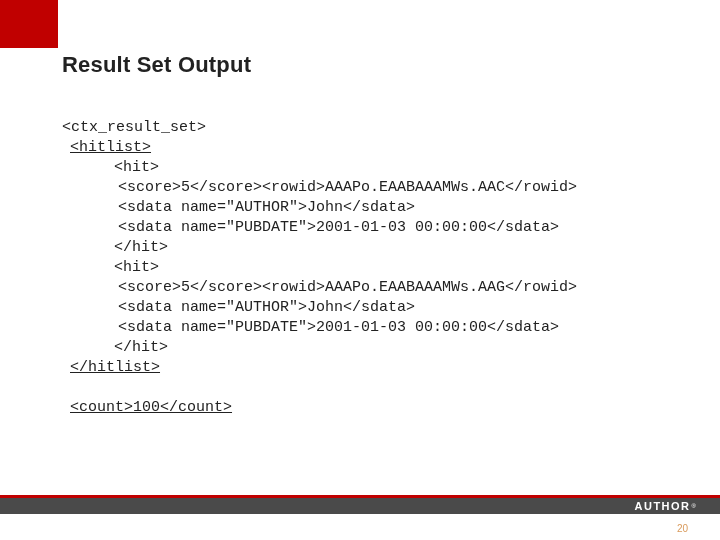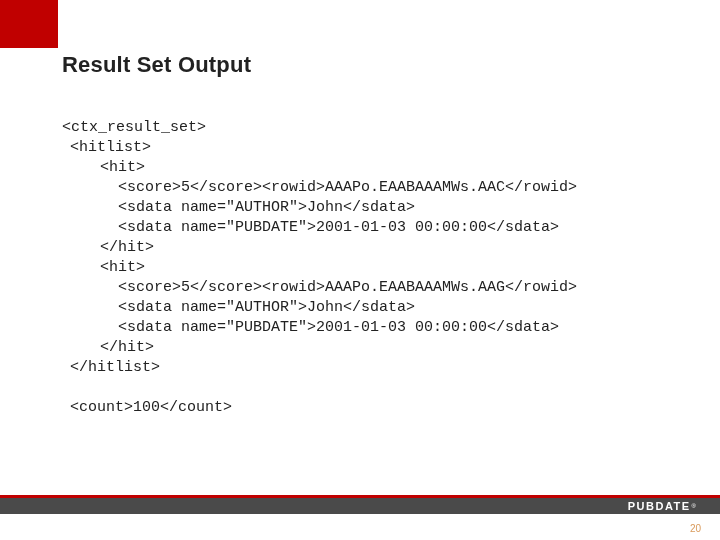--- a/index.html
+++ b/index.html
@@ -6,24 +6,24 @@
   html, body { width: 720px; height: 540px; background: #fff; font-family: Arial, Helvetica, sans-serif; overflow: hidden; }
   .slide { position: relative; width: 720px; height: 540px; }
   .red-block { position: absolute; top: 0; left: 0; width: 58px; height: 48px; background: #c00000; }
   .title { position: absolute; top: 52px; left: 62px; font-size: 22px; font-weight: bold; color: #222; letter-spacing: 0.2px; }
   .code-block { position: absolute; top: 98px; left: 46px; font-family: "Courier New", Courier, monospace; font-size: 15px; line-height: 20px; color: #222; white-space: pre; }
   .footer-line { position: absolute; bottom: 42px; left: 0; width: 720px; height: 3px; background: #c00000; }
   .footer-bar { position: absolute; bottom: 26px; left: 0; width: 720px; height: 16px; background: #4a4a4a; }
   .oracle-logo { position: absolute; bottom: 28px; right: 24px; height: 12px; display: flex; align-items: center; }
   .oracle-logo .txt { color: #fff; font-family: Arial, sans-serif; font-size: 11px; font-weight: bold; letter-spacing: 1.5px; }
   .oracle-logo .reg { color: #fff; font-size: 6px; margin-left: 1px; vertical-align: top; }
-  .page-num { position: absolute; bottom: 6px; right: 19px; font-size: 10px; color: #d99a5b; }
+  .page-num { position: absolute; bottom: 6px; right: 32px; font-size: 10px; color: #d99a5b; }
   .ind0 { margin-left: 16px; }
-  .ind1 { margin-left: 24px; }
-  .ind2 { margin-left: 54px; }
+  .ind1 { margin-left: 24px; text-decoration: underline; }
+  .ind2 { margin-left: 68px; }
   .ind3 { margin-left: 72px; margin-top: 24px; }
 </style>
 </head>
 <body>
 
 <div class="slide">
   <div class="red-block"></div>
 
   <h1 class="title">Result Set Output</h1>
 
@@ -42,18 +42,18 @@
 <span class="ind2">&lt;/hit&gt;</span>
 <span class="ind1">&lt;/hitlist&gt;</span>
 <span class="ind1"></span>
 <span class="ind1">&lt;count&gt;100&lt;/count&gt;</span>
   </div>
 
   <div class="footer-line"></div>
   <div class="footer-bar"></div>
 
   <div class="oracle-logo">
-    <span class="txt">PUBDATE</span>
+    <span class="txt">AUTHOR</span>
       <span class="reg">®</span>
   </div>
 
   <div class="page-num">20</div>
 </div>
 
 </body></html>

